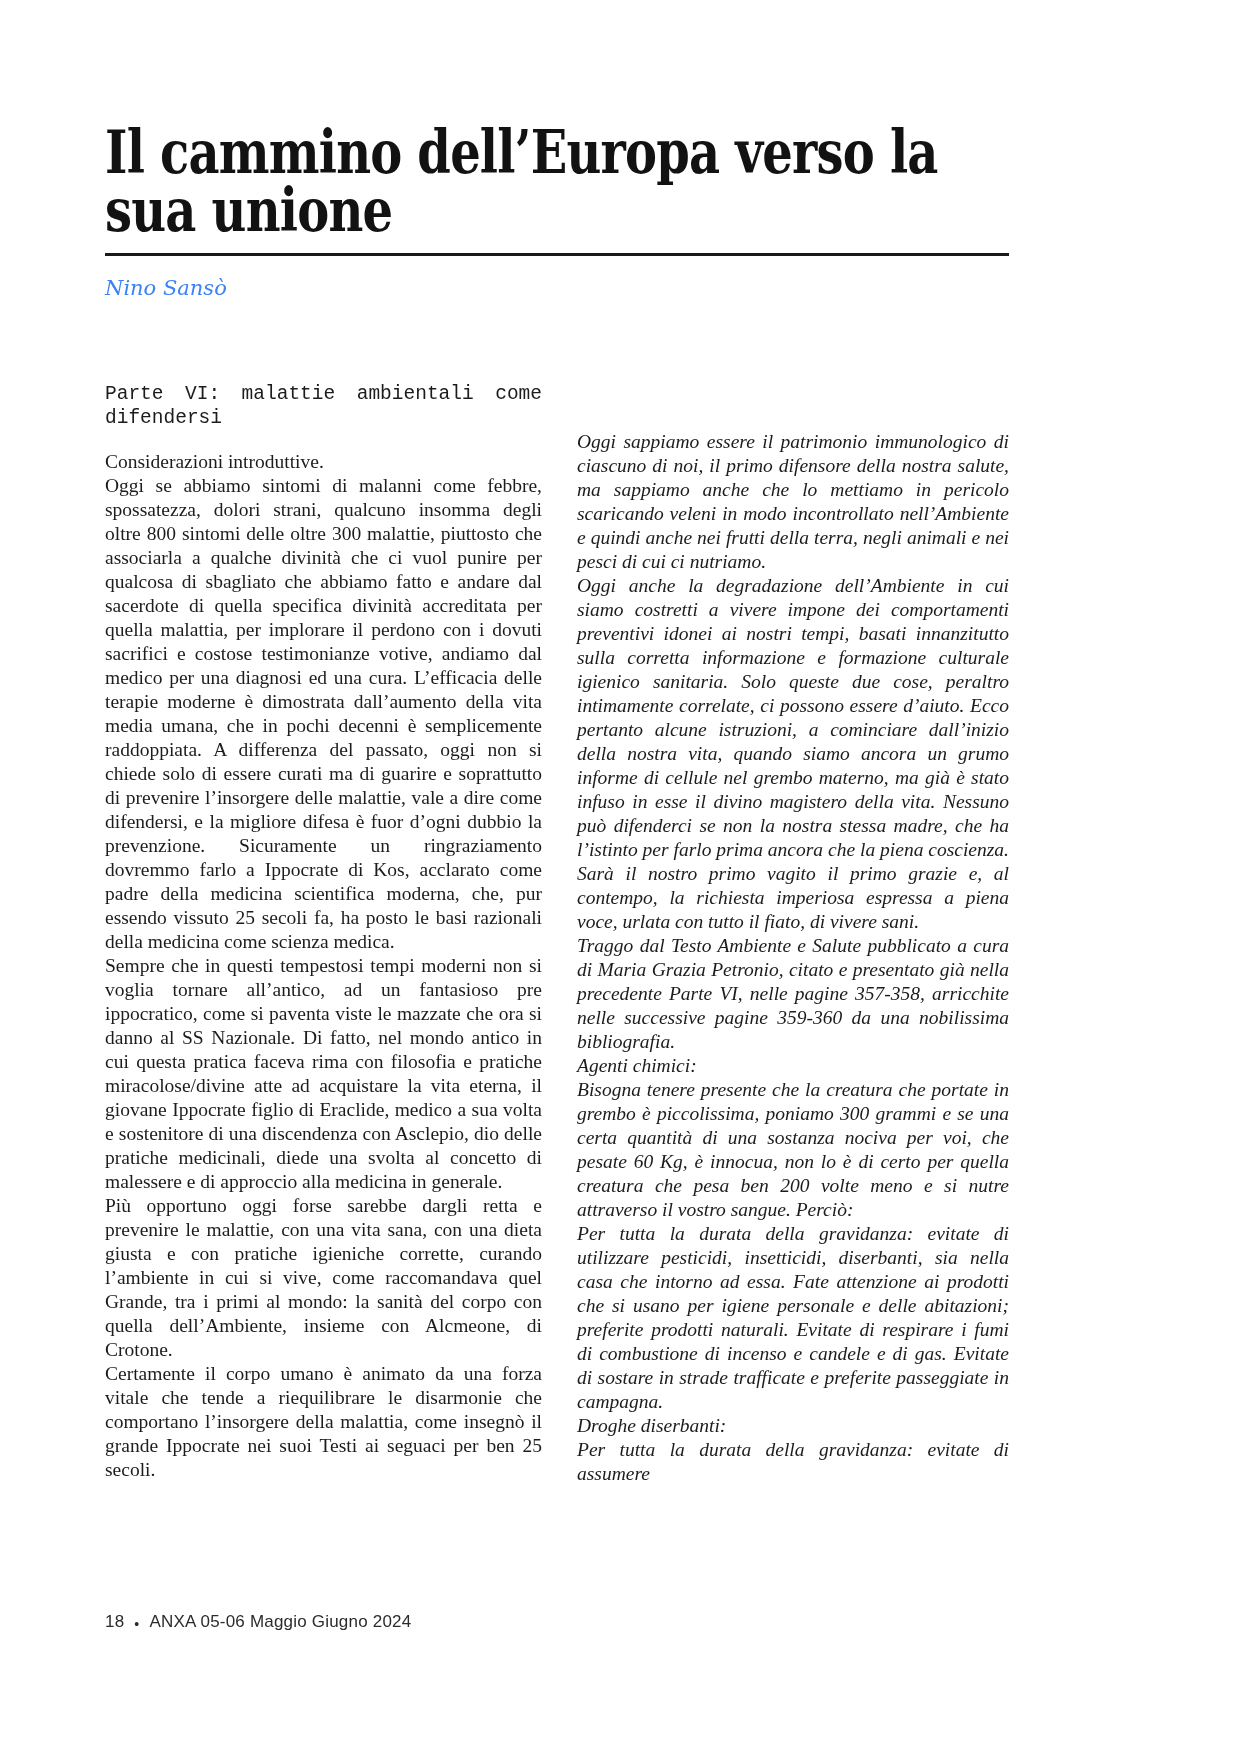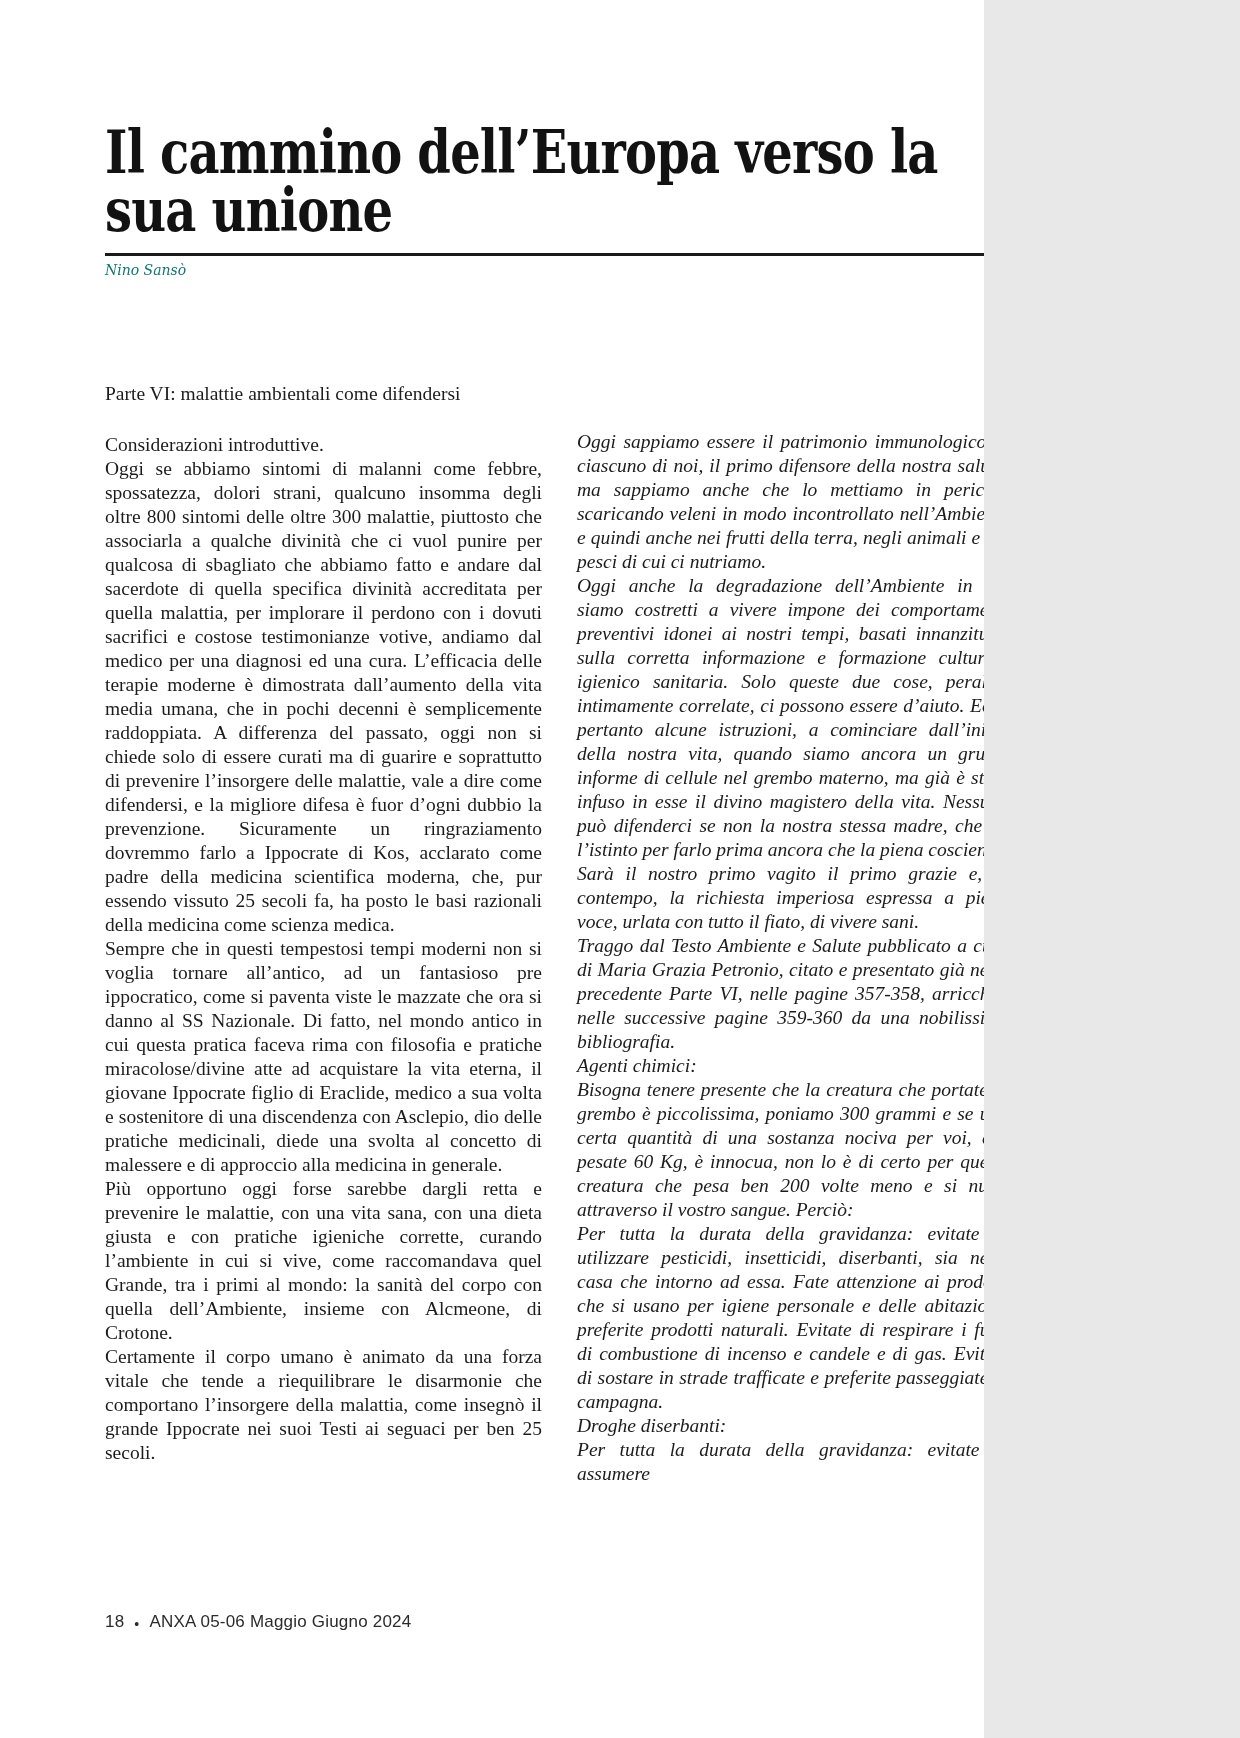--- a/index.html
+++ b/index.html
@@ -1,21 +1,21 @@
 <!DOCTYPE html>
 <html><head>
 <meta charset="utf-8">
 <style>
   * { margin: 0; padding: 0; box-sizing: border-box; }
   html, body { background: #e8e8e8; }
   body { font-family: "Liberation Serif", serif; }
 
   .page {
     position: relative;
-    width: 984px;
+    width: 1240px;
     height: 1738px;
     background: #ffffff;
     overflow: hidden;
     padding-left: 37px;
   }
 
   .title-block {
     position: absolute;
     left: 105px;
     top: 123px;
@@ -35,45 +35,46 @@
     left: 105px;
     top: 253px;
     width: 904px;
     height: 3px;
     background: #1a1a1a;
   }
 
   .author-byline {
     position: absolute;
     left: 105px;
-    top: 262px;
+    top: 276px;
     font-family: "DejaVu Serif", serif;
     font-style: italic;
-    font-size: 14px;
-    color: #0f766e;
+    font-size: 21px;
+    color: #3b82f6;
   }
 
   .content {
     position: absolute;
     left: 105px;
     top: 382px;
     width: 904px;
     display: flex;
     gap: 35px;
     color: #1c1c1c;
     font-size: 19.5px;
     line-height: 24px;
   }
 
   .col-left  { width: 437px; }
   .col-right { width: 432px; padding-top: 48px; font-style: italic; }
 
   .part-heading {
-    margin-bottom: 27px;
+    margin-bottom: 20px;
     text-align: left;
+    font-family: Liberation Mono, monospace;
   }
 
   .content p {
     text-align: justify;
     text-justify: inter-word;
     hyphens: none;
   }
 
   .gap-above { margin-top: 24px; }
 

